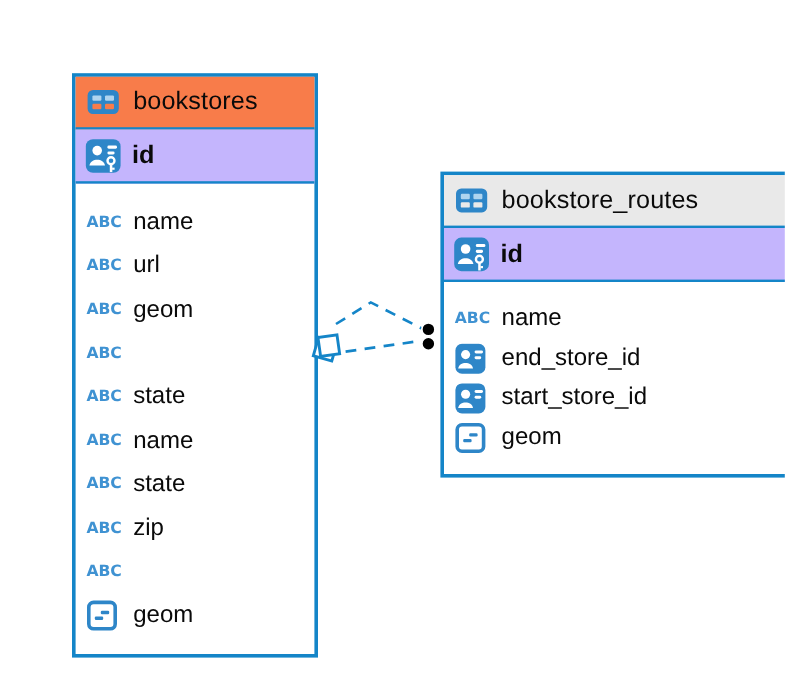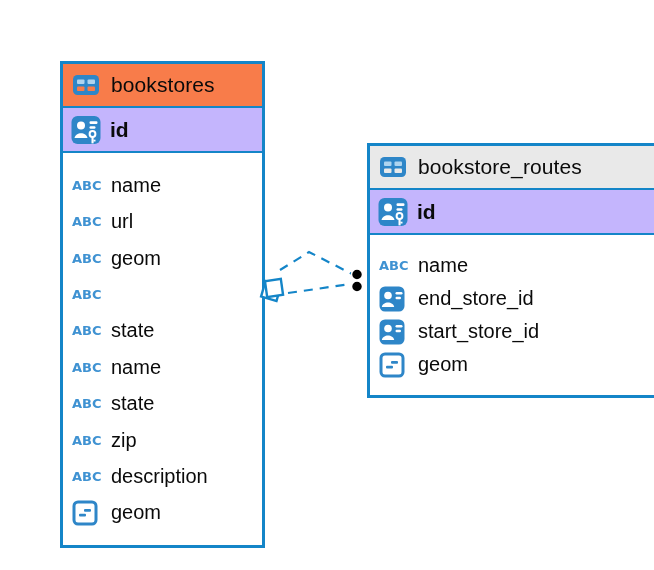--- a/index.html
+++ b/index.html
@@ -156,21 +156,20 @@
     <div class="row">
       <span class="icon-slot">
           <span class="abc">ABC</span>
         </span>
       <span>zip</span>
     </div>
     <div class="row">
       <span class="icon-slot">
           <span class="abc">ABC</span>
         </span>
-      <span>description</span>
     </div>
     <div class="row">
       <span class="icon-slot">
           <svg class="icn-geom">
             <use href="#sym-geom"></use>
           </svg>
         </span>
       <span>geom</span>
     </div>
   </div>

